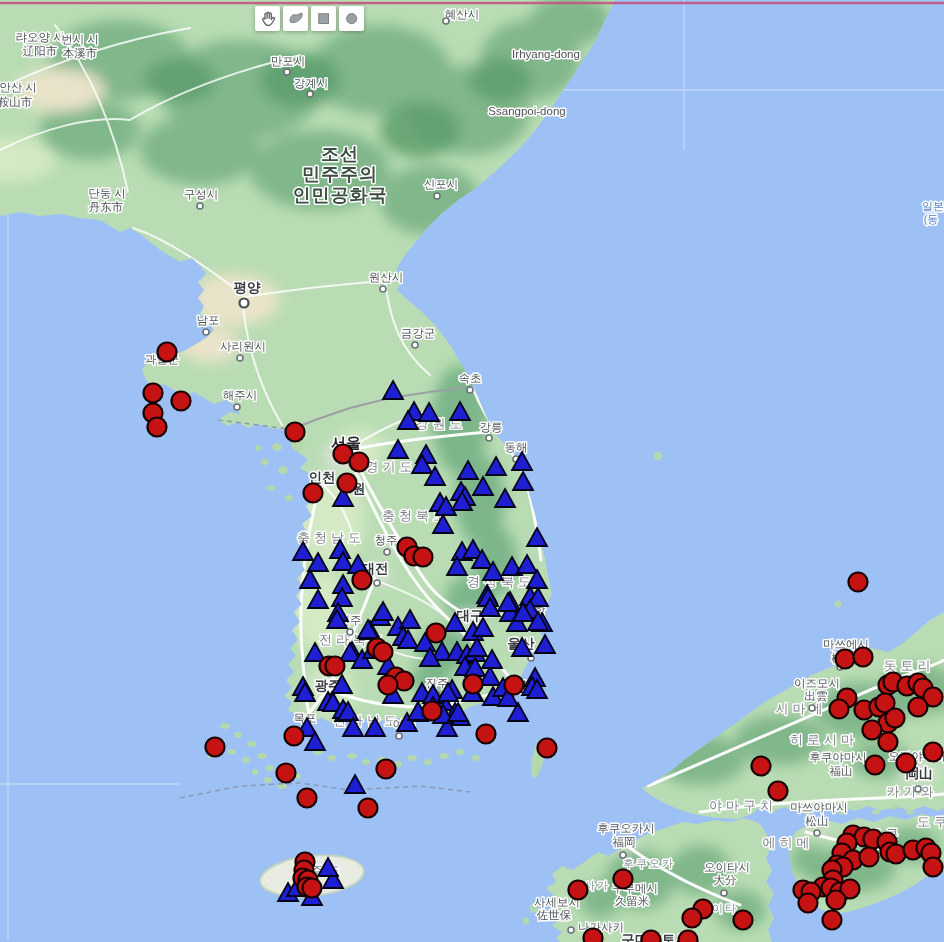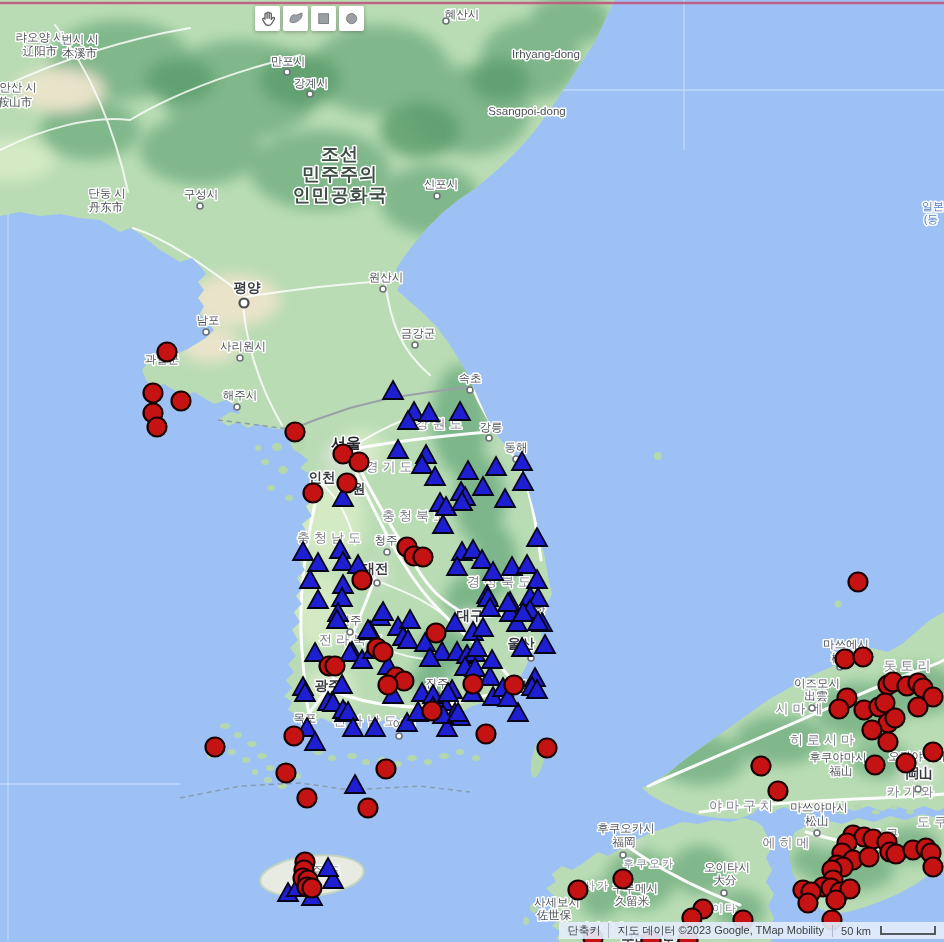--- a/index.html
+++ b/index.html
@@ -615,21 +615,13 @@
       <rect x="5" y="5" width="13" height="13" fill="#9aa0a6" stroke="#77797c" stroke-width="1.2"></rect>
     </svg>
   </button>
   <button class="tool-btn" title="원 그리기">
     <svg width="18" height="18" viewBox="0 0 24 24">
       <circle cx="11.5" cy="11.5" r="6.8" fill="#9aa0a6" stroke="#77797c" stroke-width="1.2"></circle>
     </svg>
   </button>
 </div>
 
-<div id="attrbar">
-  <span class="sec" id="shortcuts-link">단축키</span>
-  <span class="sec">지도 데이터 ©2023 Google, TMap Mobility</span>
-  <span class="sec">
-    <span>50 km</span>
-    <span id="scalebar"></span>
-  </span>
 </div>
-</div>
 
 </body></html>

